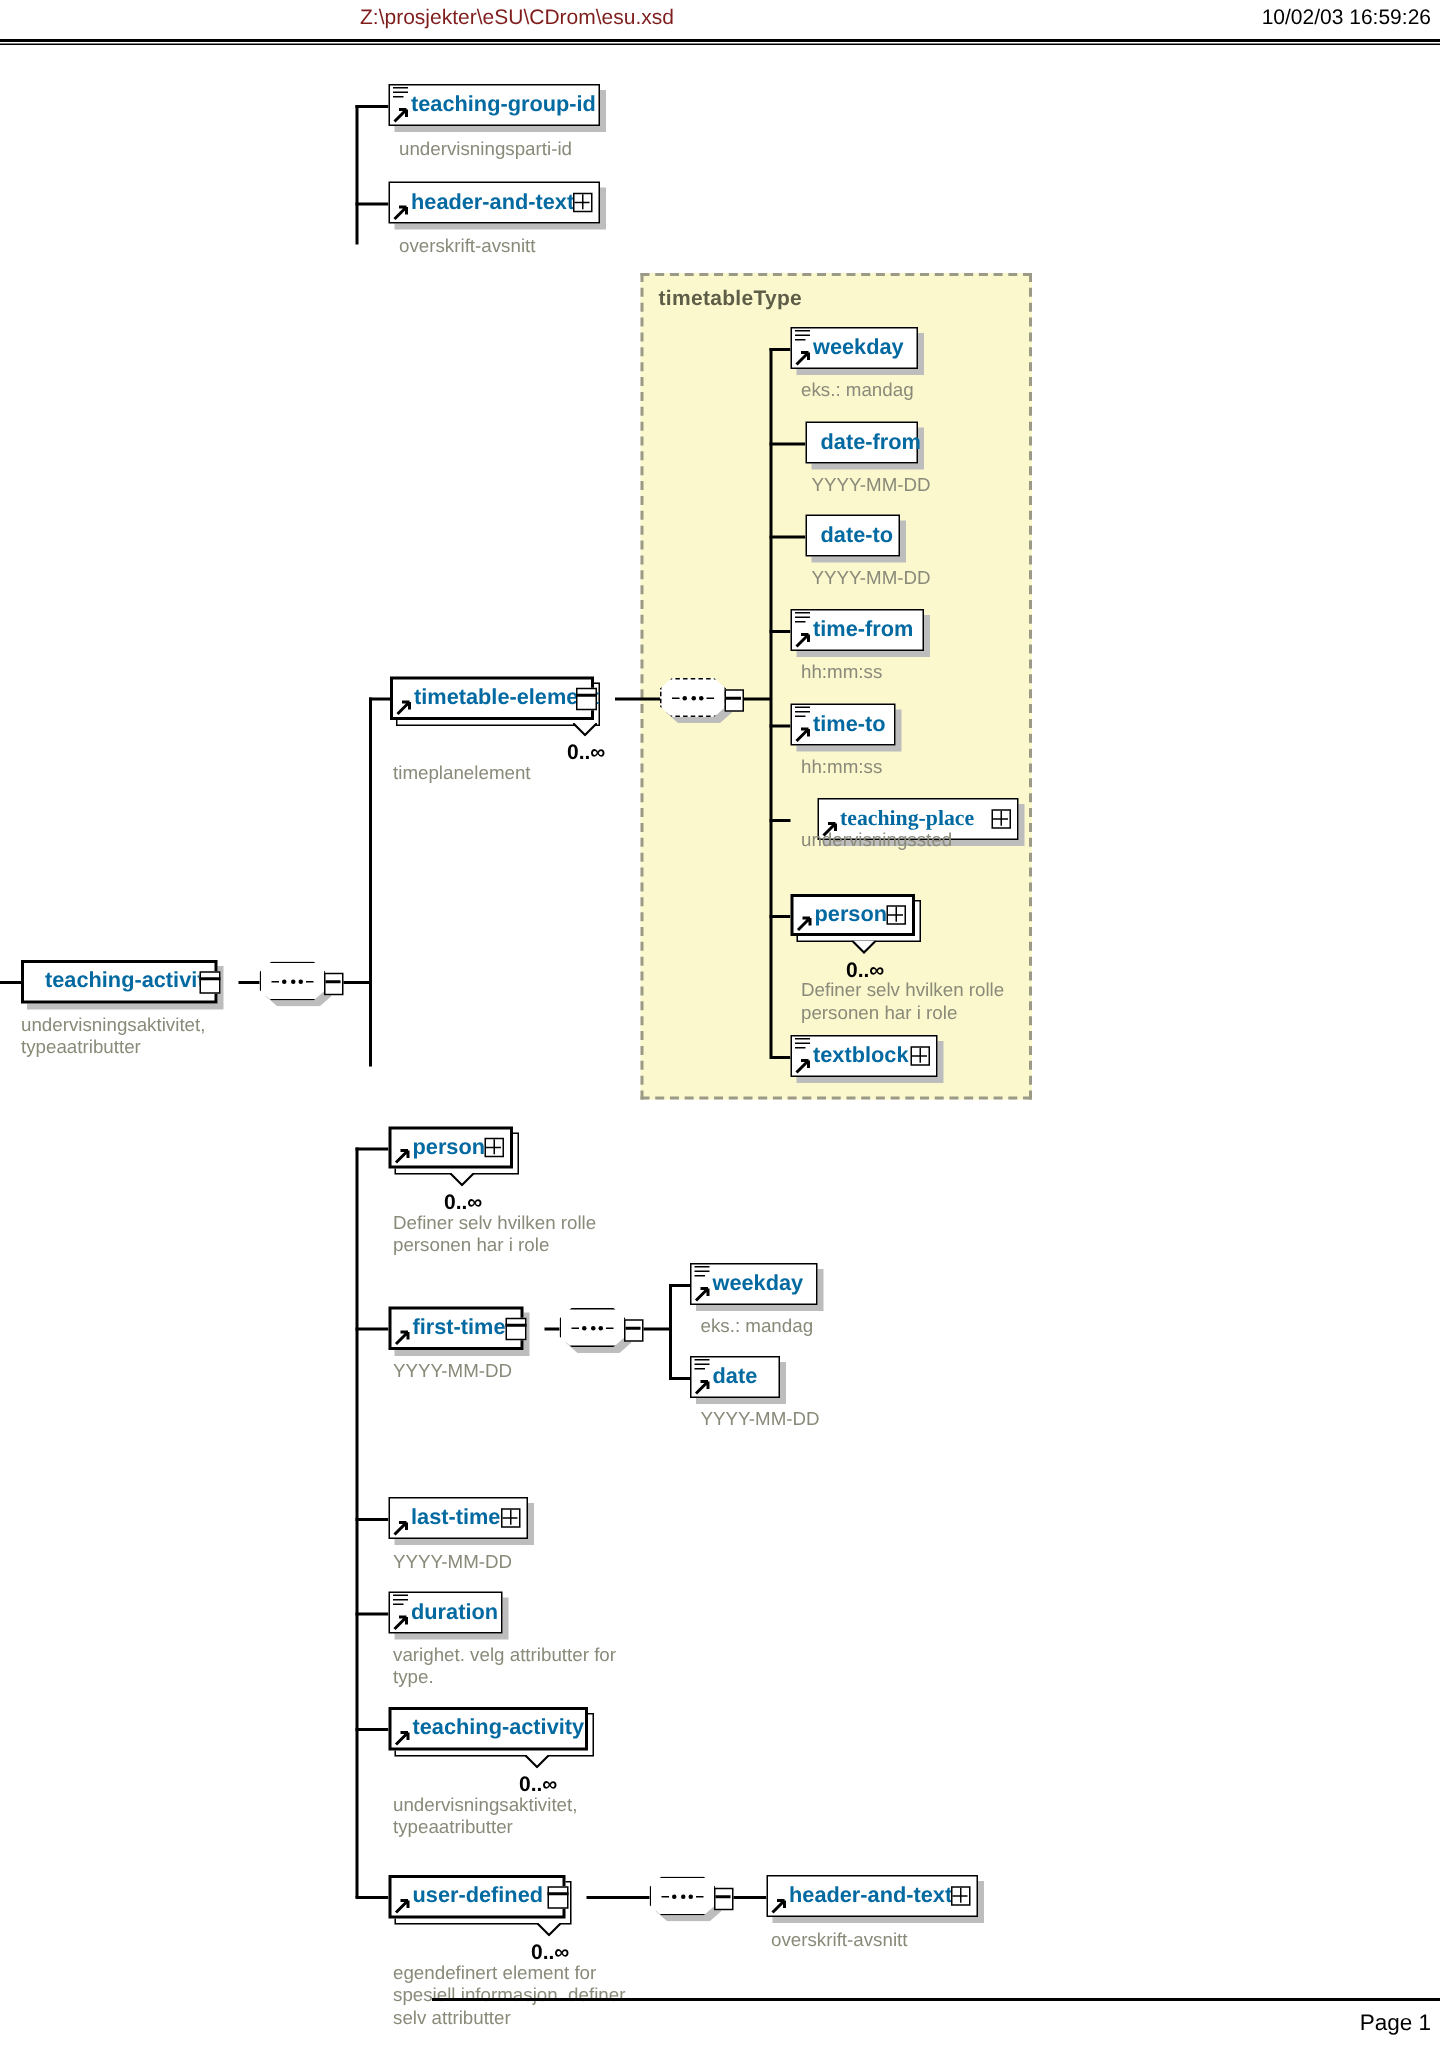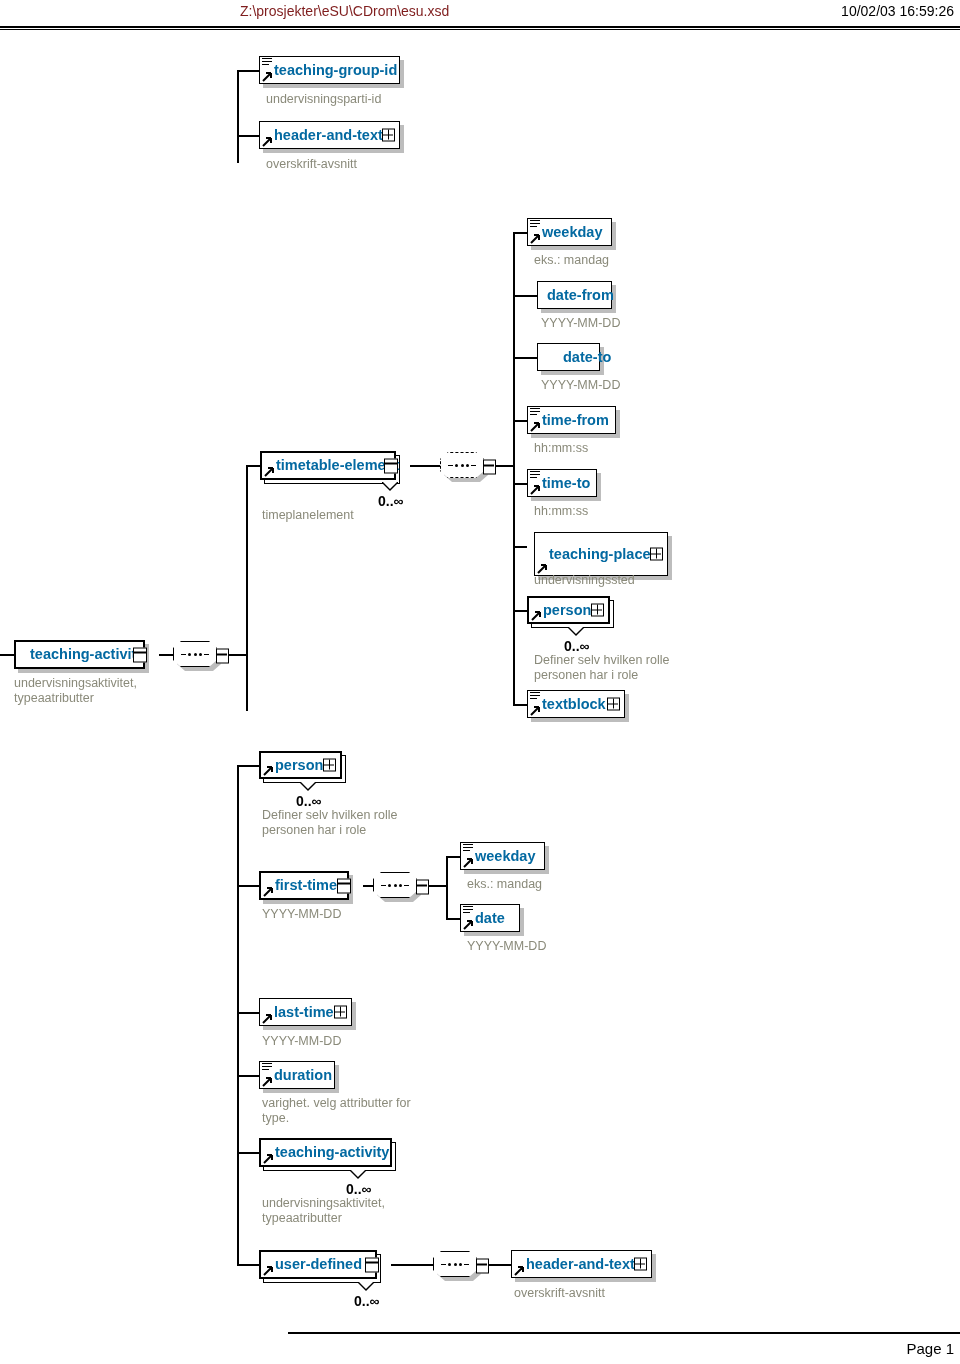--- a/index.html
+++ b/index.html
@@ -181,20 +181,23 @@
 <body>
 
 <div id="page-header">
   <div class="hdr-path">Z:\prosjekter\eSU\CDrom\esu.xsd</div>
   <div class="hdr-date">10/02/03 16:59:26</div>
 </div>
 <div id="header-rule"></div>
 
 <div id="diagram">
 
+  <div class="type-frame" style="left:427px; top:152px; width:261px; height:551px;">
+    <div class="type-frame-label">timetableType</div>
+  </div>
 
   <div class="ln ln-v" style="left:237px; top:40px; width:1.5px; height:93px;"></div>
   <div class="ln ln-h" style="left:237px; top:40px; width:22px; height:1.5px;"></div>
   <div class="ln ln-h" style="left:237px; top:105px; width:22px; height:1.5px;"></div>
 
   <div class="node" style="left:259px; top:26px; width:141px; height:28px;">
     <div class="shadow"></div>
     <div class="nbox">
       <span class="ico-lines">
           <i></i>
@@ -325,21 +328,21 @@
     <div class="nbox">
       <span class="label" style="margin-left:9px;">date-from</span>
     </div>
   </div>
   <div class="anno" style="left:541px; top:286px;">YYYY-MM-DD</div>
 
   <div class="ln ln-h" style="left:513px; top:327px; width:24px; height:1.5px;"></div>
   <div class="node" style="left:537px; top:313px; width:63px; height:28px;">
     <div class="shadow"></div>
     <div class="nbox">
-      <span class="label" style="margin-left:25px;">date-to</span>
+      <span class="label" style="margin-left:9px;">date-to</span>
     </div>
   </div>
   <div class="anno" style="left:541px; top:348px;">YYYY-MM-DD</div>
 
   <div class="ln ln-h" style="left:513px; top:390px; width:14px; height:1.5px;"></div>
   <div class="node" style="left:527px; top:376px; width:89px; height:28px;">
     <div class="shadow"></div>
     <div class="nbox">
       <span class="ico-lines">
           <i></i>
@@ -369,33 +372,33 @@
         <svg width="11" height="11" viewBox="0 0 11 11">
             <path d="M1 10 L9 2 M9 2 L4 2 M9 2 L9 7" stroke="#000" stroke-width="2" fill="none"></path>
           </svg>
       </span>
       <span class="label">time-to</span>
     </div>
   </div>
   <div class="anno" style="left:534px; top:474px;">hh:mm:ss</div>
 
   <div class="ln ln-h" style="left:513px; top:516px; width:14px; height:1.5px;"></div>
-  <div class="node" style="left:534px; top:502px; width:134px; height:44px;">
+  <div class="node" style="left:545px; top:502px; width:134px; height:28px;font-family:Liberation Serif, serif;">
     <div class="shadow"></div>
     <div class="nbox">
       <span class="ico-arrow">
         <svg width="11" height="11" viewBox="0 0 11 11">
             <path d="M1 10 L9 2 M9 2 L4 2 M9 2 L9 7" stroke="#000" stroke-width="2" fill="none"></path>
           </svg>
       </span>
       <span class="label">teaching-place</span>
       <span class="ico-plus"></span>
     </div>
   </div>
-  <div class="anno" style="left:534px; top:543px;">undervisningssted</div>
+  <div class="anno" style="left:534px; top:523px;">undervisningssted</div>
 
   <div class="ln ln-h" style="left:513px; top:580px; width:14px; height:1.5px;"></div>
   <div class="node dbl" style="left:527px; top:566px; width:83px; height:28px;">
     <div class="shadow"></div>
     <div class="repeat-under"></div>
     <div class="nbox">
       <span class="ico-arrow">
         <svg width="11" height="11" viewBox="0 0 11 11">
             <path d="M1 10 L9 2 M9 2 L4 2 M9 2 L9 7" stroke="#000" stroke-width="2" fill="none"></path>
           </svg>
@@ -604,20 +607,23 @@
         <span class="s1"></span>
         <span class="s2"></span>
       </span>
   </div>
   <div class="chev" style="left:358px; top:1252px;">
     <svg width="16" height="9" viewBox="0 0 16 9">
         <path d="M0 0 L8 8 L16 0" stroke="#000" stroke-width="1.4" fill="#fff"></path>
       </svg>
   </div>
   <div class="card" style="left:354px; top:1263px;">0..∞</div>
+  <div class="anno" style="left:262px; top:1278px;">egendefinert element for
+spesiell informasjon. definer
+selv attributter</div>
 
   <div class="ln ln-h" style="left:391px; top:1234px; width:42px; height:1.5px;"></div>
 
   <div class="seq" style="left:433px; top:1221px;">
     <div class="sshadow"></div>
     <div class="soct"></div>
     <div class="dots">
       <span class="bar b1"></span>
         <span class="d d1"></span>
         <span class="d d2"></span>

